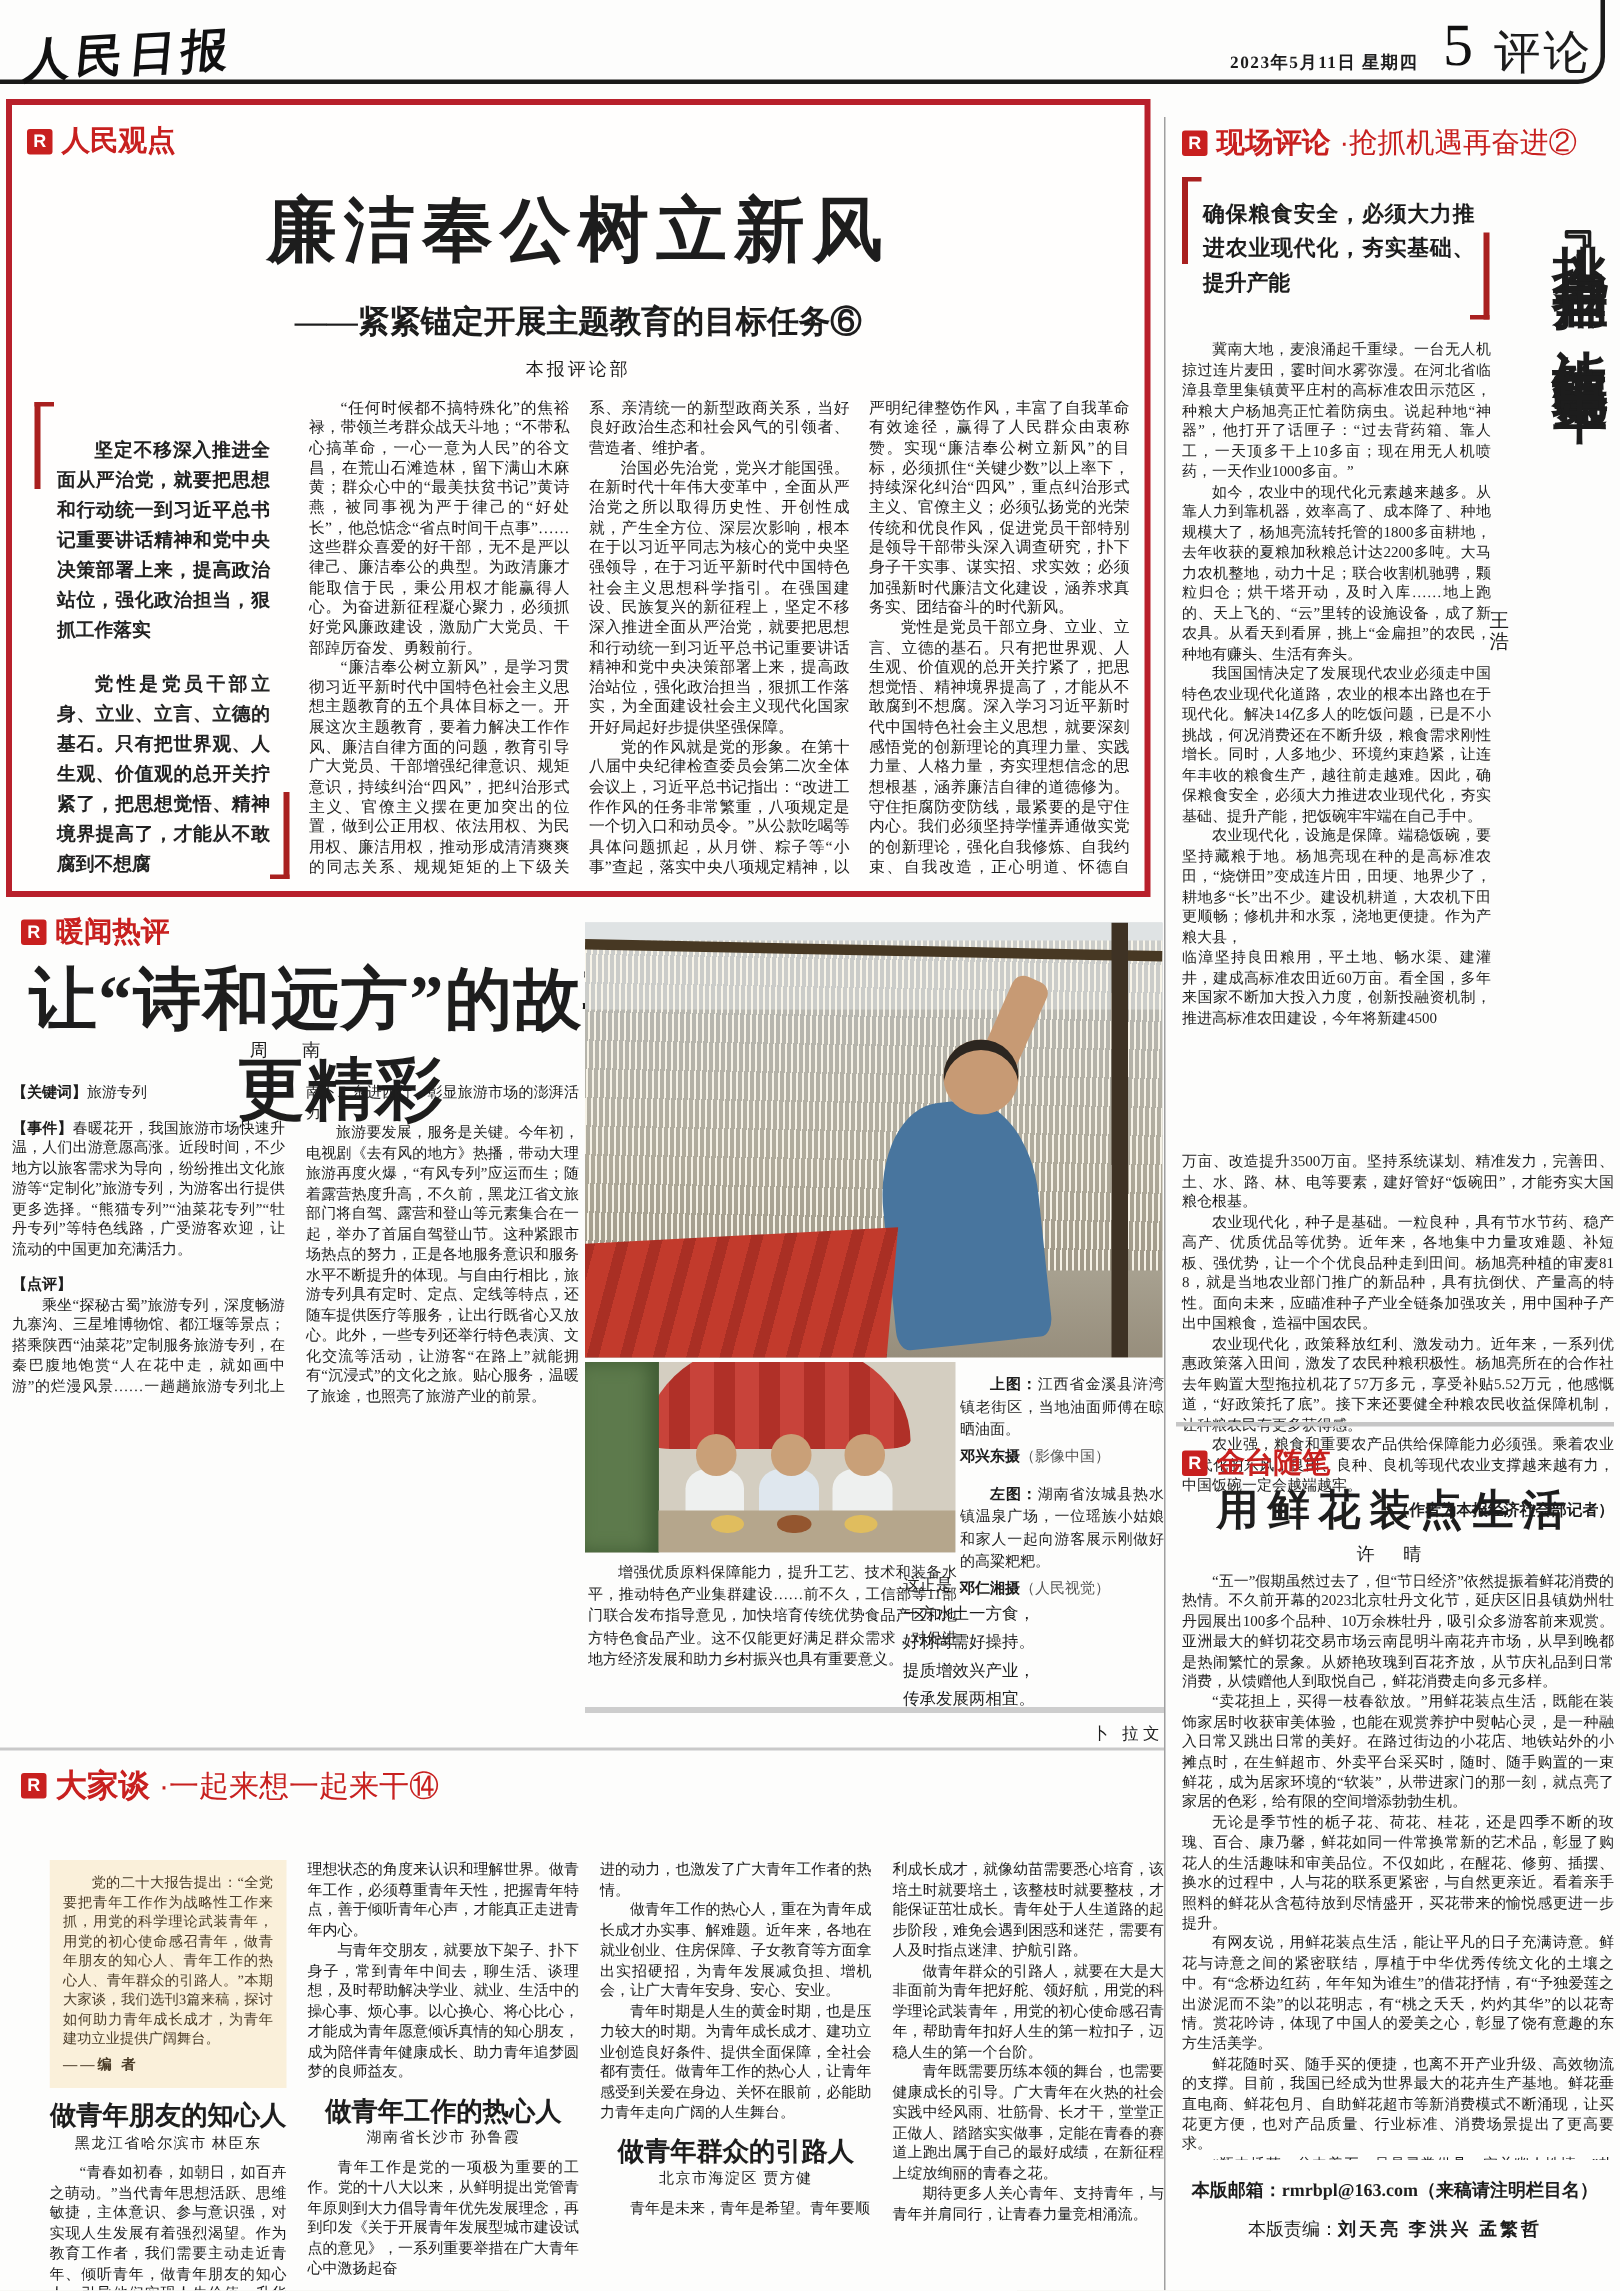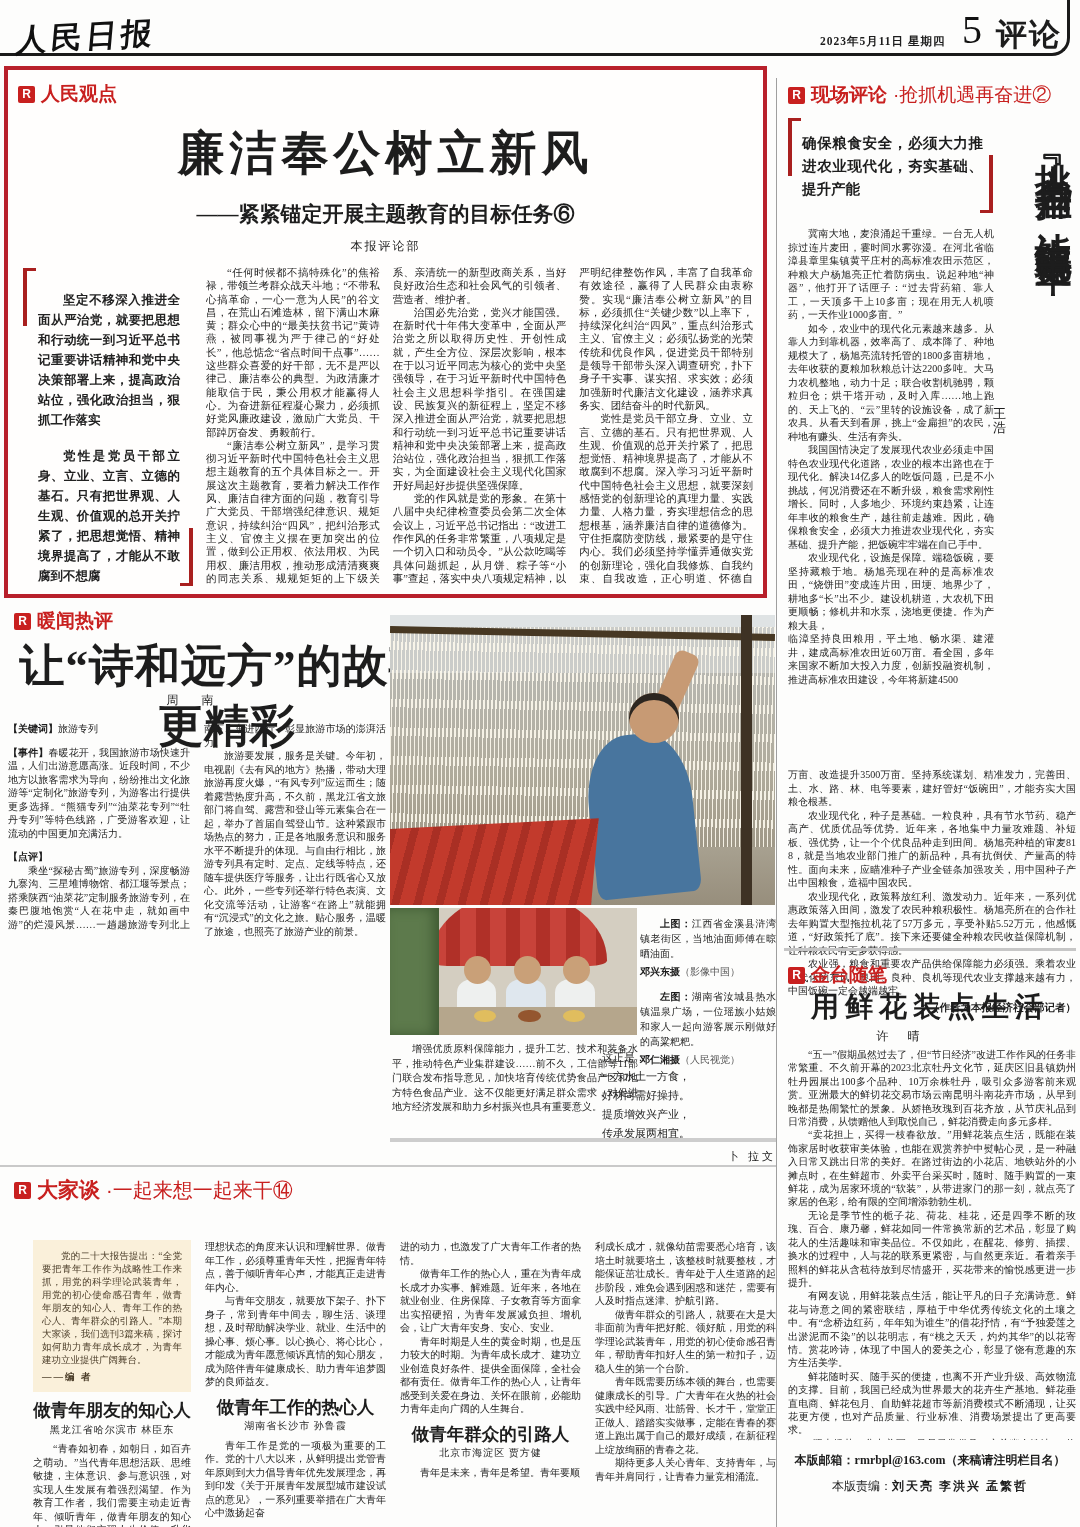--- a/index.html
+++ b/index.html
@@ -8,21 +8,21 @@
   .abs{position:absolute}
   .hei{font-family:"Liberation Sans","DejaVu Sans",sans-serif}
   .just{text-align:justify}
   p{margin:0;text-indent:2em;word-break:break-all}
   .np{text-indent:0}
   
   .hdr-rule{left:0;top:0;width:1070px;height:56px;border-bottom:3px solid #1a1a1a;border-right:3px solid #1a1a1a;border-bottom-right-radius:18px}
   .logo{left:16px;top:16px;font-size:31px;font-weight:900;letter-spacing:4px;transform:rotate(-3deg) skewX(-8deg);color:#111}
   .hdr-date{left:820px;top:34px;font-size:11.5px;font-weight:bold;letter-spacing:1px}
   .hdr-num{left:962px;top:6px;font-size:40px;color:#111}
-  .hdr-sec{left:996px;top:14px;font-size:31px;font-weight:bold;letter-spacing:2px}
+  .hdr-sec{left:996px;top:14px;font-size:31px;font-weight:normal;letter-spacing:2px}
   
   .tag{display:flex;align-items:center;gap:6px;color:#c8201f;font-weight:bold;font-family:"Liberation Sans",sans-serif}
   .tag .sq{flex:0 0 auto;width:17px;height:17px;background:#c8201f;color:#fff;font:bold 12px/17px "Liberation Sans",sans-serif;text-align:center;border-radius:2px}
   .tag .ser{font-weight:normal}
   
   .pv{left:4px;top:66px;width:763px;height:532px;border:4px solid #b8202b;background:#fffefd}
   .pv-tag{left:10px;top:11px;font-size:19px}
   .pv-h1{left:0;top:52px;width:100%;text-align:center;font-size:47px;font-weight:900;letter-spacing:5px}
   .pv-sub{left:0;top:130px;width:100%;text-align:center;font-size:21px;font-weight:bold}
   .pv-by{left:0;top:168px;width:100%;text-align:center;font-size:12px;letter-spacing:2px}
@@ -39,21 +39,21 @@
   .sc-top{left:788px;top:116px;width:290px;height:648px}
   .sc-quote{position:relative;width:205px;padding:16px 10px 14px 14px;font-size:14.5px;line-height:23px;font-weight:bold;font-family:"Liberation Sans",sans-serif;margin-bottom:12px}
   .sc-paras{width:206px;font-size:10px;line-height:13.5px}
   .sc-headv{position:absolute;right:0;top:18px;height:625px;writing-mode:vertical-rl;font-size:37px;font-weight:900;letter-spacing:4px;font-family:"Liberation Sans",sans-serif}
   .sc-byv{position:absolute;right:70px;top:282px;writing-mode:vertical-rl;font-size:13px;letter-spacing:12px}
   .sc-wide{left:788px;top:768px;width:288px;font-size:10px;line-height:13.5px}
   .sc-note{text-align:right;font-weight:bold;font-family:"Liberation Sans",sans-serif;text-indent:0;font-size:10.5px;margin-top:3px}
   .hr-r{left:784px;top:948px;width:292px;height:3px;background:#c6c6c6}
   .jt-tag{left:788px;top:962px;font-size:19px}
   .jt-h1{left:784px;top:988px;width:292px;text-align:center;font-size:28px;font-weight:bold;letter-spacing:6px}
-  .jt-by{left:756px;top:1028px;width:292px;text-align:center;font-size:12px;letter-spacing:8px}
+  .jt-by{left:784px;top:1028px;width:292px;text-align:center;font-size:12px;letter-spacing:8px}
   .jt-body{left:788px;top:1048px;width:288px;height:392px;overflow:hidden;font-size:10px;line-height:13.4px}
   .ft1{left:784px;top:1452px;width:292px;text-align:center;font-size:12px;font-weight:bold}
   .ft2{left:784px;top:1478px;width:292px;text-align:center;font-size:12px}
   .ft2 b{letter-spacing:2px}
   
   .wn-tag{left:14px;top:608px;font-size:19px}
   .wn-h1{left:0;top:636px;width:454px;text-align:center;font-size:45px;font-weight:900;letter-spacing:1px}
   .wn-by{left:0;top:692px;width:390px;text-align:center;font-size:12px;letter-spacing:10px}
   .wn-body{left:8px;top:722px;width:378px;height:442px;column-count:2;column-gap:14px;font-size:10px;line-height:13.5px;overflow:hidden}
   .lbl{font-weight:bold;font-family:"Liberation Sans",sans-serif}
@@ -172,21 +172,21 @@
   </div>
   <div class="abs hr-r"></div>
 
   <div class="abs jt-tag tag">
     <span class="sq">R</span>
     <span>金台随笔</span>
   </div>
   <div class="abs jt-h1">用鲜花装点生活</div>
   <div class="abs jt-by">许 晴</div>
   <div class="abs jt-body just">
-    <p>“五一”假期虽然过去了，但“节日经济”改进工作作风的任务非常繁重。不久前开幕的2023北京牡丹文化节，延庆区旧县镇妫州牡丹园展出100多个品种、10万余株牡丹，吸引众多游客前来观赏。亚洲最大的鲜切花交易市场云南昆明斗南花卉市场，从早到晚都是热闹繁忙的景象。从娇艳玫瑰到百花齐放，从节庆礼品到日常消费，从馈赠他人到取悦自己，鲜花消费走向多元多样。</p>
+    <p>“五一”假期虽然过去了，但“节日经济”依然提振着鲜花消费的热情。不久前开幕的2023北京牡丹文化节，延庆区旧县镇妫州牡丹园展出100多个品种、10万余株牡丹，吸引众多游客前来观赏。亚洲最大的鲜切花交易市场云南昆明斗南花卉市场，从早到晚都是热闹繁忙的景象。从娇艳玫瑰到百花齐放，从节庆礼品到日常消费，从馈赠他人到取悦自己，鲜花消费走向多元多样。</p>
     <p>“卖花担上，买得一枝春欲放。”用鲜花装点生活，既能在装饰家居时收获审美体验，也能在观赏养护中熨帖心灵，是一种融入日常又跳出日常的美好。在路过街边的小花店、地铁站外的小摊点时，在生鲜超市、外卖平台采买时，随时、随手购置的一束鲜花，成为居家环境的“软装”，从带进家门的那一刻，就点亮了家居的色彩，给有限的空间增添勃勃生机。</p>
     <p>无论是季节性的栀子花、荷花、桂花，还是四季不断的玫瑰、百合、康乃馨，鲜花如同一件常换常新的艺术品，彰显了购花人的生活趣味和审美品位。不仅如此，在醒花、修剪、插摆、换水的过程中，人与花的联系更紧密，与自然更亲近。看着亲手照料的鲜花从含苞待放到尽情盛开，买花带来的愉悦感更进一步提升。</p>
     <p>有网友说，用鲜花装点生活，能让平凡的日子充满诗意。鲜花与诗意之间的紧密联结，厚植于中华优秀传统文化的土壤之中。有“念桥边红药，年年知为谁生”的借花抒情，有“予独爱莲之出淤泥而不染”的以花明志，有“桃之夭夭，灼灼其华”的以花寄情。赏花吟诗，体现了中国人的爱美之心，彰显了饶有意趣的东方生活美学。</p>
     <p>鲜花随时买、随手买的便捷，也离不开产业升级、高效物流的支撑。目前，我国已经成为世界最大的花卉生产基地。鲜花垂直电商、鲜花包月、自助鲜花超市等新消费模式不断涌现，让买花更方便，也对产品质量、行业标准、消费场景提出了更高要求。</p>
     <p>“瓶中插花，盆中养石，虽是寻常供具，实关幽人性情。”热情的向日葵，明媚了一天的心情；娇艳的洋牡丹，装点了角落里的空白；宜人的栀子花，给繁忙的日子增加一丝甜香……随处可见的鲜花提醒着我们，生活充满活力，美好正在身边。</p>
   </div>
   <div class="abs ft1">本版邮箱：rmrbpl@163.com（来稿请注明栏目名）</div>
   <div class="abs ft2">
     <span>本版责编：</span><b>刘天亮  李洪兴  孟繁哲</b>
   </div>

